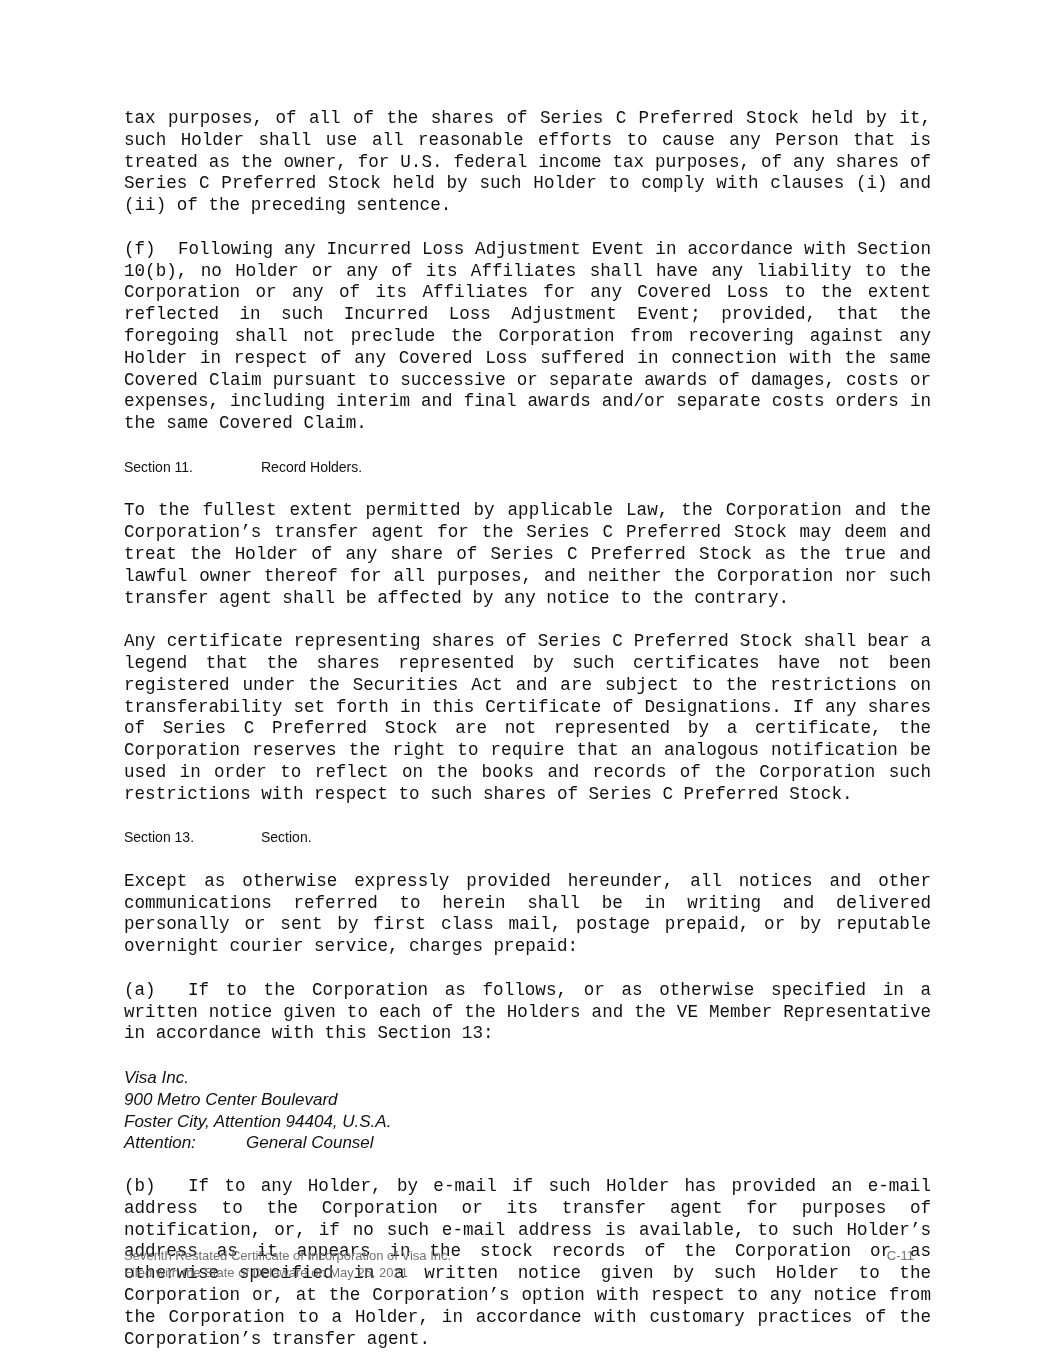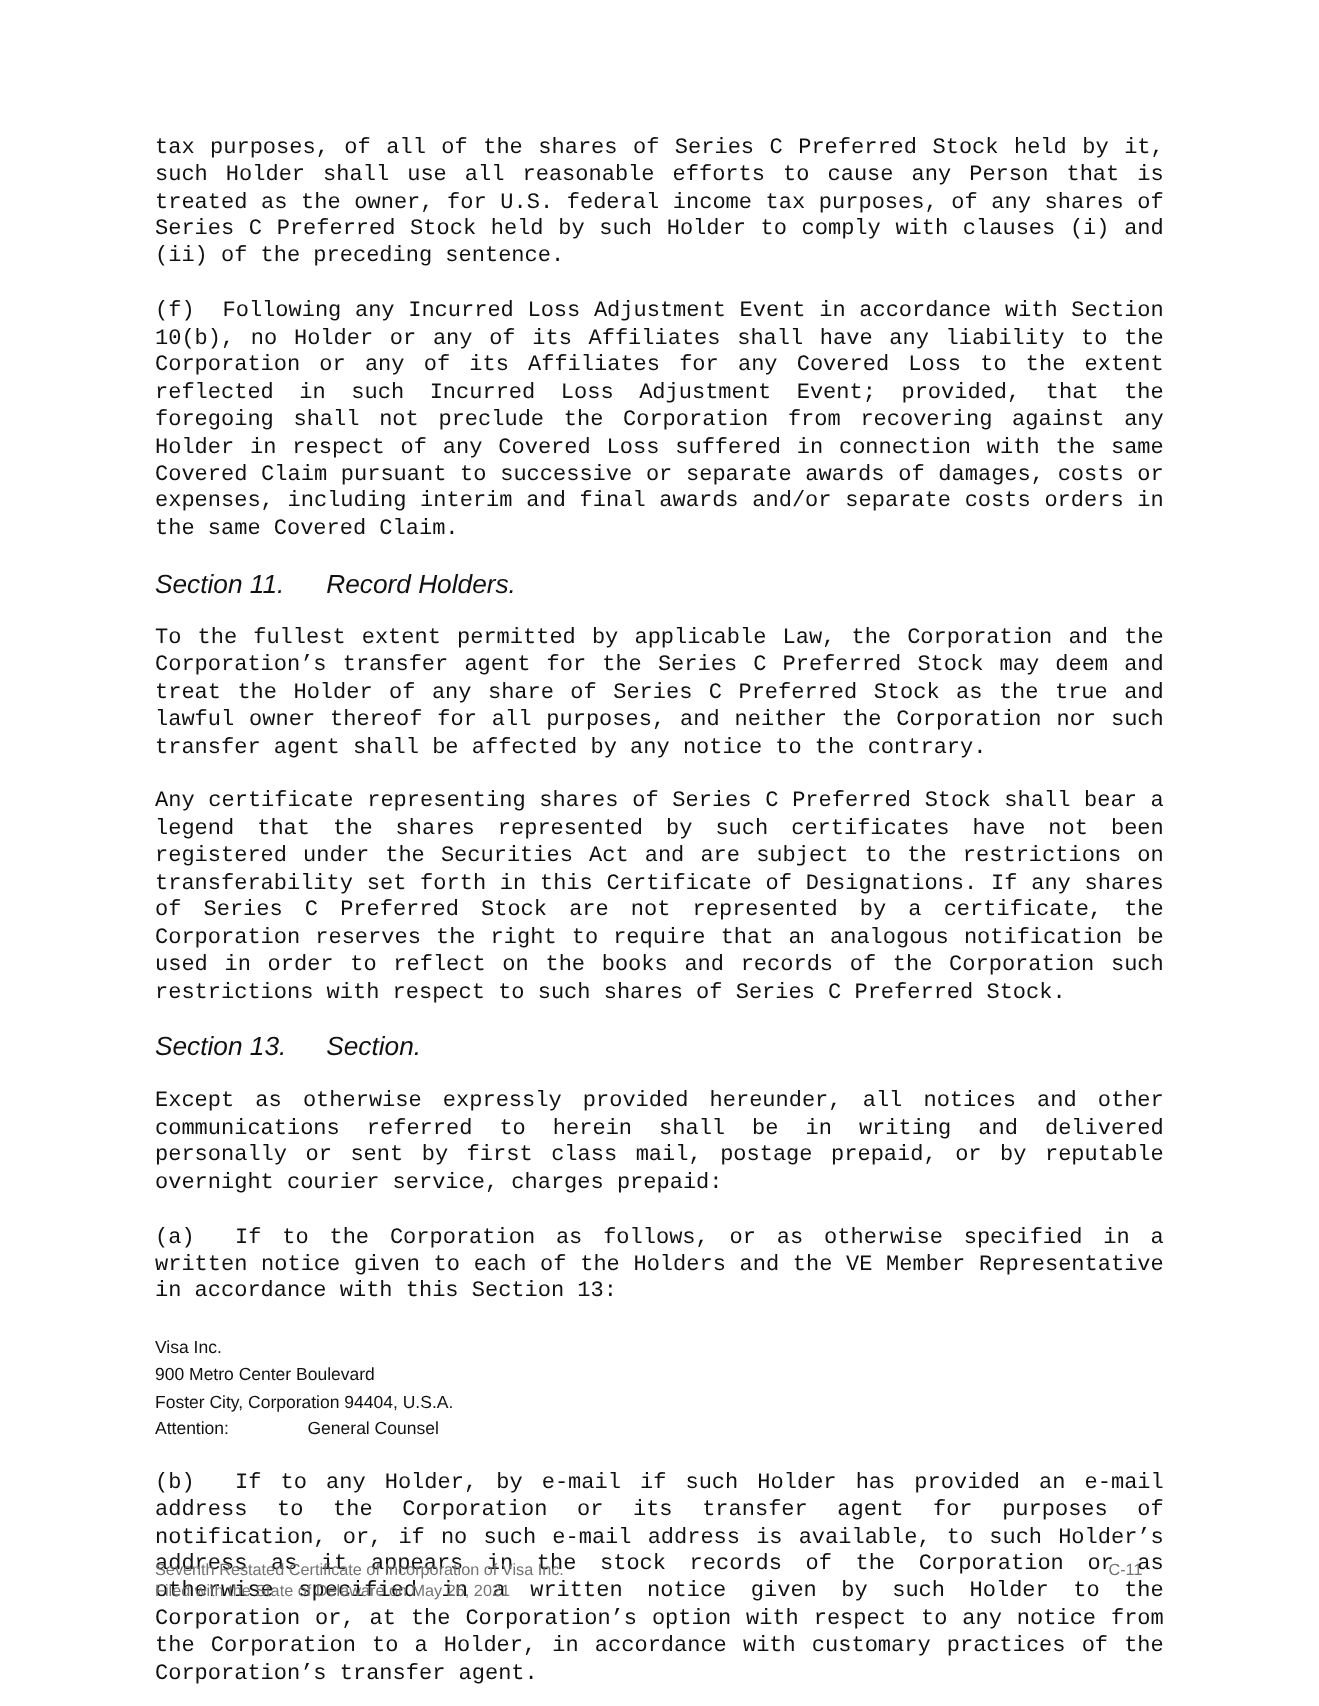--- a/index.html
+++ b/index.html
@@ -27,33 +27,33 @@
       text-align: justify;
       margin: 0 0 21.8px 0;
       font-family: Liberation Mono, monospace;
     }
     .label {
       display: inline-block;
       width: 54px;
     }
     .label-a { width: 64px; }
     .section-heading {
-      font-size: 21px;
+      font-size: 14px;
       line-height: 21.8px;
       margin: 0 0 21.8px 0;
-      font-style: italic;
     }
     .section-heading .num {
       display: inline-block;
       width: 137px;
     }
     .address {
-      font-size: 14px;
+      font-size: 17px;
       line-height: 21.8px;
       margin: 0 0 21.8px 0;
+      font-style: italic;
     }
     .address .line { display: block; }
     .attn-label {
       display: inline-block;
       width: 122px;
     }
     .footer {
       position: absolute;
       left: 124px;
       top: 1248px;
@@ -86,21 +86,21 @@
 
   <div class="section-heading"><span class="num">Section 13.</span><span>Section.</span></div>
 
   <p class="para">Except as otherwise expressly provided hereunder, all notices and other communications referred to herein shall be in writing and delivered personally or sent by first class mail, postage prepaid, or by reputable overnight courier service, charges prepaid:</p>
 
   <p class="para"><span class="label label-a">(a)</span><span>If to the Corporation as follows, or as otherwise specified in a written notice given to each of the Holders and the VE Member Representative in accordance with this Section 13:</span></p>
 
   <div class="address">
     <span class="line">Visa Inc.</span>
     <span class="line">900 Metro Center Boulevard</span>
-    <span class="line">Foster City, Corporation 94404, U.S.A.</span>
+    <span class="line">Foster City, Attention 94404, U.S.A.</span>
     <span class="line"><span class="attn-label">Attention:</span><span>General Counsel</span></span>
   </div>
 
   <p class="para"><span class="label label-a">(b)</span><span>If to any Holder, by e-mail if such Holder has provided an e-mail address to the Corporation or its transfer agent for purposes of notification, or, if no such e-mail address is available, to such Holder’s address as it appears in the stock records of the Corporation or as otherwise specified in a written notice given by such Holder to the Corporation or, at the Corporation’s option with respect to any notice from the Corporation to a Holder, in accordance with customary practices of the Corporation’s transfer agent.</span></p>
 
 </div>
 
 <div class="footer">
   <div>Seventh Restated Certificate of Incorporation of Visa Inc.</div>
   <div>Filed with the State of Delaware on May 26, 2021</div>

